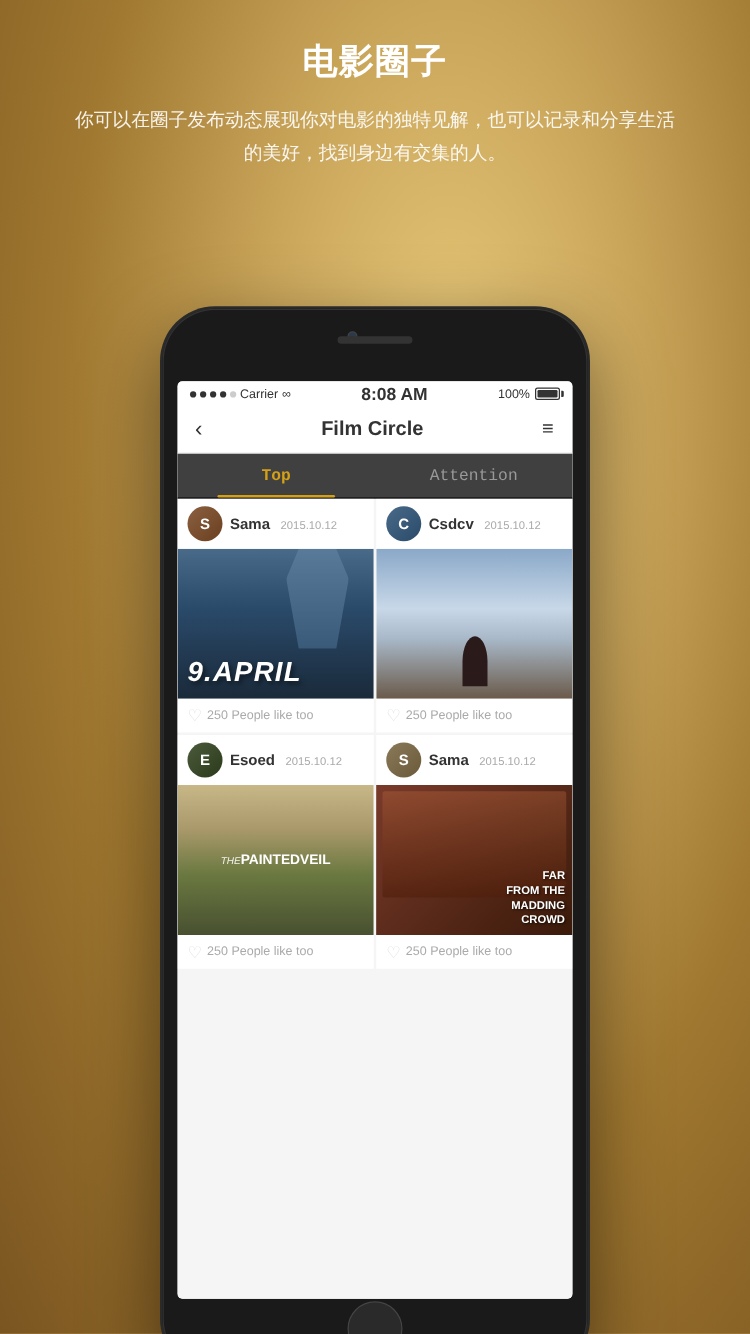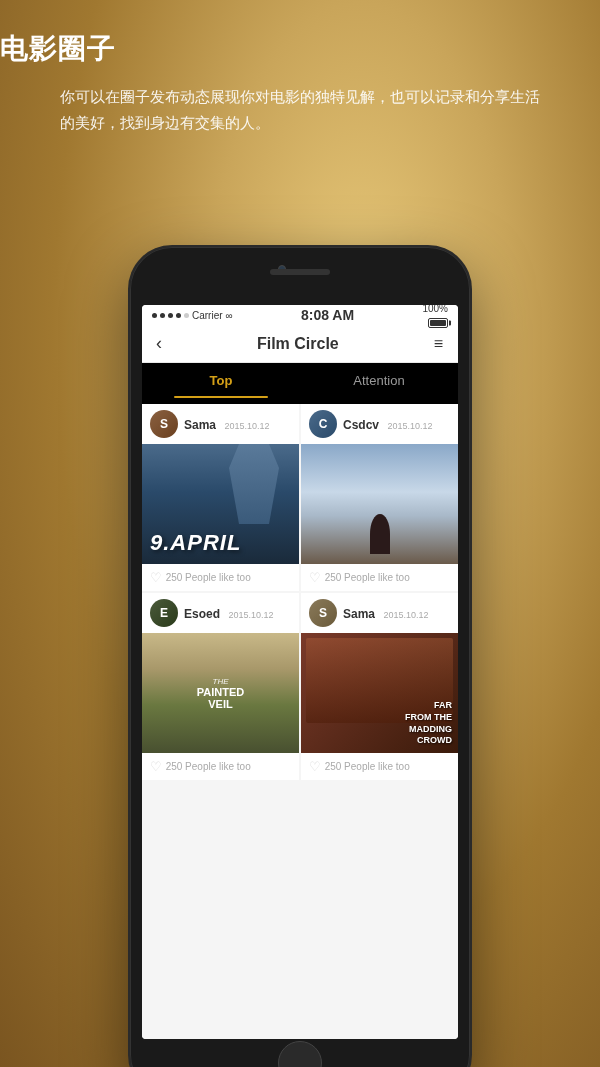--- a/index.html
+++ b/index.html
@@ -19,20 +19,21 @@
       height: 1067px;
       background: radial-gradient(ellipse at 60% 30%, #e8c97a 0%, #c9a55a 30%, #a07830 60%, #7a5520 100%);
       z-index: 0;
     }
 
     
     .title-area {
       position: absolute;
       top: 30px;
       left: 0; right: 0;
+      text-align: center;
       z-index: 1;
     }
     .title-area h1 {
       font-size: 28px;
       font-weight: 600;
       color: #fff;
       margin-bottom: 16px;
       letter-spacing: 1px;
     }
     .title-area p {
@@ -112,21 +113,21 @@
       background: #fff;
       font-size: 10px;
       font-weight: 500;
       color: #333;
       height: 20px;
       gap: 36px;
     }
     .status-left { display: flex; align-items: center; gap: 3px; }
     .status-dot { width: 5px; height: 5px; background: #ccc; border-radius: 50%; }
     .status-dot.filled { background: #333; }
-    .status-right { display: flex; align-items: flex-end; gap: 4px; flex-direction: column; }
+    .status-right { display: flex; align-items: center; gap: 4px; }
     .battery-icon {
       width: 20px;
       height: 10px;
       border: 1.5px solid #333;
       border-radius: 2px;
       position: relative;
     }
     .battery-icon::after {
       content: '';
       position: absolute;
@@ -165,22 +166,23 @@
     }
     .nav-menu {
       font-size: 16px;
       color: #333;
       letter-spacing: 1px;
     }
 
     
     .tabs {
       display: flex;
-      background: #000000;
-      border-bottom: 6px solid #000000;
+      background: #404040;
+      border-bottom: 1px solid #000000;
+      font-family: Liberation Mono, monospace;
     }
     .tab {
       flex: 1;
       text-align: center;
       padding: 10px 0;
       font-size: 13px;
       color: #999;
       position: relative;
     }
     .tab.active {
@@ -302,21 +304,20 @@
       background: #2a1a1a;
       border-radius: 50% 50% 0 0;
     }
 
     .poster-painted-veil {
       width: 100%;
       height: 120px;
       background: linear-gradient(180deg, #c8b888 0%, #a8986a 30%, #6a7840 60%, #485030 100%);
       position: relative;
       display: flex;
-      flex-direction: column;
       align-items: center;
       justify-content: center;
     }
     .poster-painted-veil-text {
       text-align: center;
       color: rgba(255,255,255,0.9);
       font-size: 8px;
       font-style: italic;
     }
     .poster-painted-veil-title {

